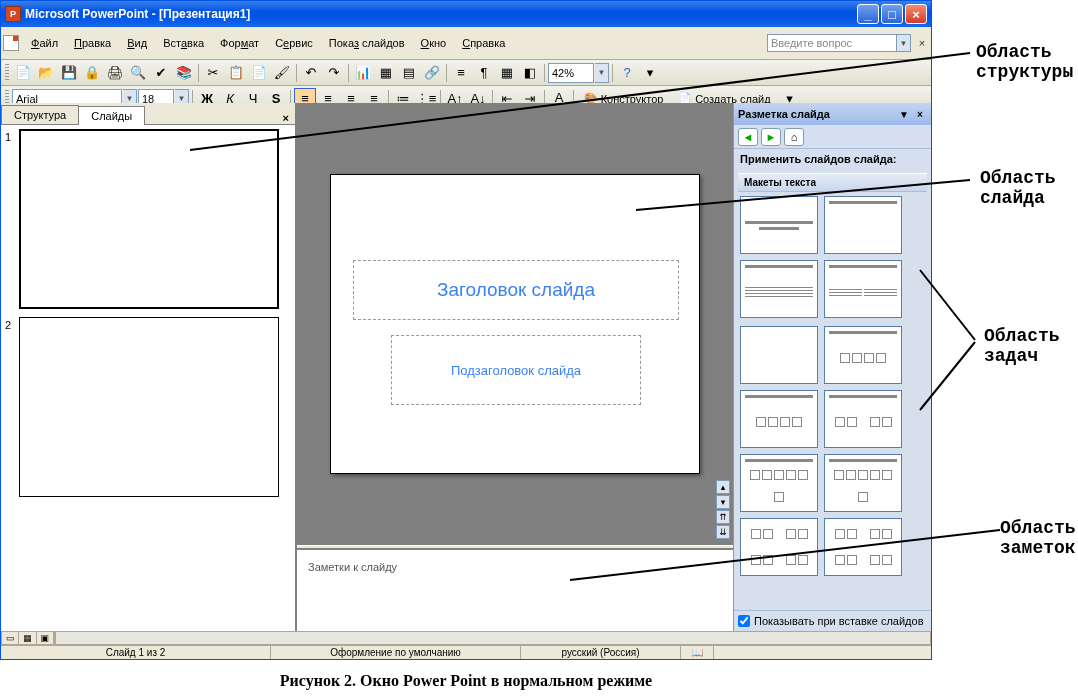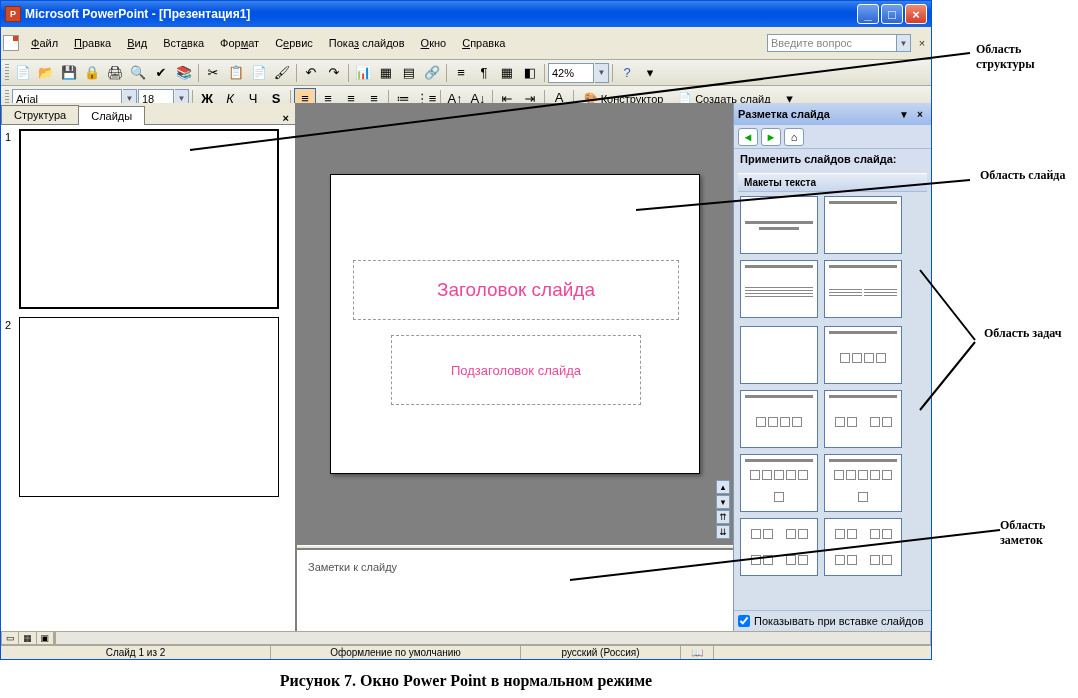--- a/index.html
+++ b/index.html
@@ -52,21 +52,21 @@
   .slides-list{flex:1; overflow:auto; padding:4px;}
   .slide-thumb-row{display:flex; margin-bottom:8px;}
   .slide-num{width:14px; font-size:11px; padding-top:2px;}
   .slide-thumb{width:260px; height:180px; border:1px solid #000; background:#fff;}
   .slide-thumb.selected{border:2px solid #000;}
 
   
   .center-panel { flex: 1; display:flex; flex-direction:column; background:#808080;}
   .slide-area{flex:1; display:flex; align-items:center; justify-content:center; position:relative; overflow:hidden;}
   .slide-canvas{width:370px; height:300px; background:#fff; border:1px solid #000; box-shadow:2px 2px 4px rgba(0,0,0,0.4); position:relative;}
-  .placeholder{position:absolute; border:1px dashed #999; display:flex; align-items:center; justify-content:center; color:#ec4899;}
+  .placeholder{position:absolute; border:1px dashed #999; display:flex; align-items:center; justify-content:center; color:#3b82f6;}
   .ph-title{left:22px; top:85px; width:326px; height:60px; font-size:19px;}
   .ph-sub{left:60px; top:160px; width:250px; height:70px; font-size:13px;}
   .vscroll-mini{position:absolute; right:3px; top:50%; width:14px; display:flex; flex-direction:column; gap:1px;}
   .vscroll-mini div{width:14px;height:14px;background:#dbe5f1;border:1px solid #7f9db9;display:flex;align-items:center;justify-content:center;font-size:9px;cursor:pointer;}
 
   .splitter-h{height:4px; background:#ece9d8; border-top:1px solid #fff; border-bottom:1px solid #808080; cursor:ns-resize;}
   .notes-area{height:82px; background:#fff; border-top:1px solid #808080; padding:11px; font-size:11px; color:#555;}
   
   
   .task-pane { width: 198px; background: #d6e0ec; border-left: 1px solid #7f9db9; display:flex; flex-direction:column;}
@@ -96,21 +96,21 @@
   .view-btn{flex:1;border-right:1px solid #aca899;display:flex;align-items:center;justify-content:center;font-size:9px;cursor:pointer;}
   .hscroll{position:absolute;left:54px;right:0;bottom:14px;height:14px;background:#e7e7e0;border:1px solid #aca899;}
   
   .statusbar { position: absolute; left: 0; right: 0; bottom: 0; height: 14px; background: #ece9d8; display: flex; align-items: center; font-size: 10px; border-top:1px solid #aca899;}
   .status-cell{padding:0 10px; border-right:1px solid #aca899; height:100%; display:flex; align-items:center;}
   .status-cell.c1{width:270px;justify-content:center;}
   .status-cell.c2{width:250px;justify-content:center;}
   .status-cell.c3{width:160px;justify-content:center;}
 
   
-  .annotation { position: absolute; font-family: Liberation Serif, serif; font-size: 12px; font-weight:bold;}
+  .annotation { position: absolute; font-family: Liberation Mono, monospace; font-size: 18px; font-weight:bold;}
   .caption { position: absolute; width: 932px; text-align: center; font-family: 'Times New Roman', serif; font-size: 16px; font-weight: bold; top: 672px; left:0;}
   svg.arrows{position:absolute;left:0;top:0;pointer-events:none;}
   .ic{font-family:Arial;}
 </style>
 </head>
 <body>
 
 <div class="container">
   <div class="app-window">
 
@@ -436,14 +436,14 @@
     <line x1="920" y1="270" x2="975" y2="340" stroke="#000" stroke-width="2"></line>
     <line x1="920" y1="410" x2="975" y2="342" stroke="#000" stroke-width="2"></line>
     <line x1="570" y1="580" x2="1000" y2="530" stroke="#000" stroke-width="2"></line>
   </svg>
 
   <div class="annotation" style="left:976px; top:42px;">Область структуры</div>
   <div class="annotation" style="left:980px; top:168px;">Область слайда</div>
   <div class="annotation" style="left:984px; top:326px;">Область задач</div>
   <div class="annotation" style="left:1000px; top:518px;">Область заметок</div>
 
-  <div class="caption">Рисунок 7. Окно Power Point в нормальном режиме</div>
+  <div class="caption">Рисунок 2. Окно Power Point в нормальном режиме</div>
 </div>
 
 </body></html>

